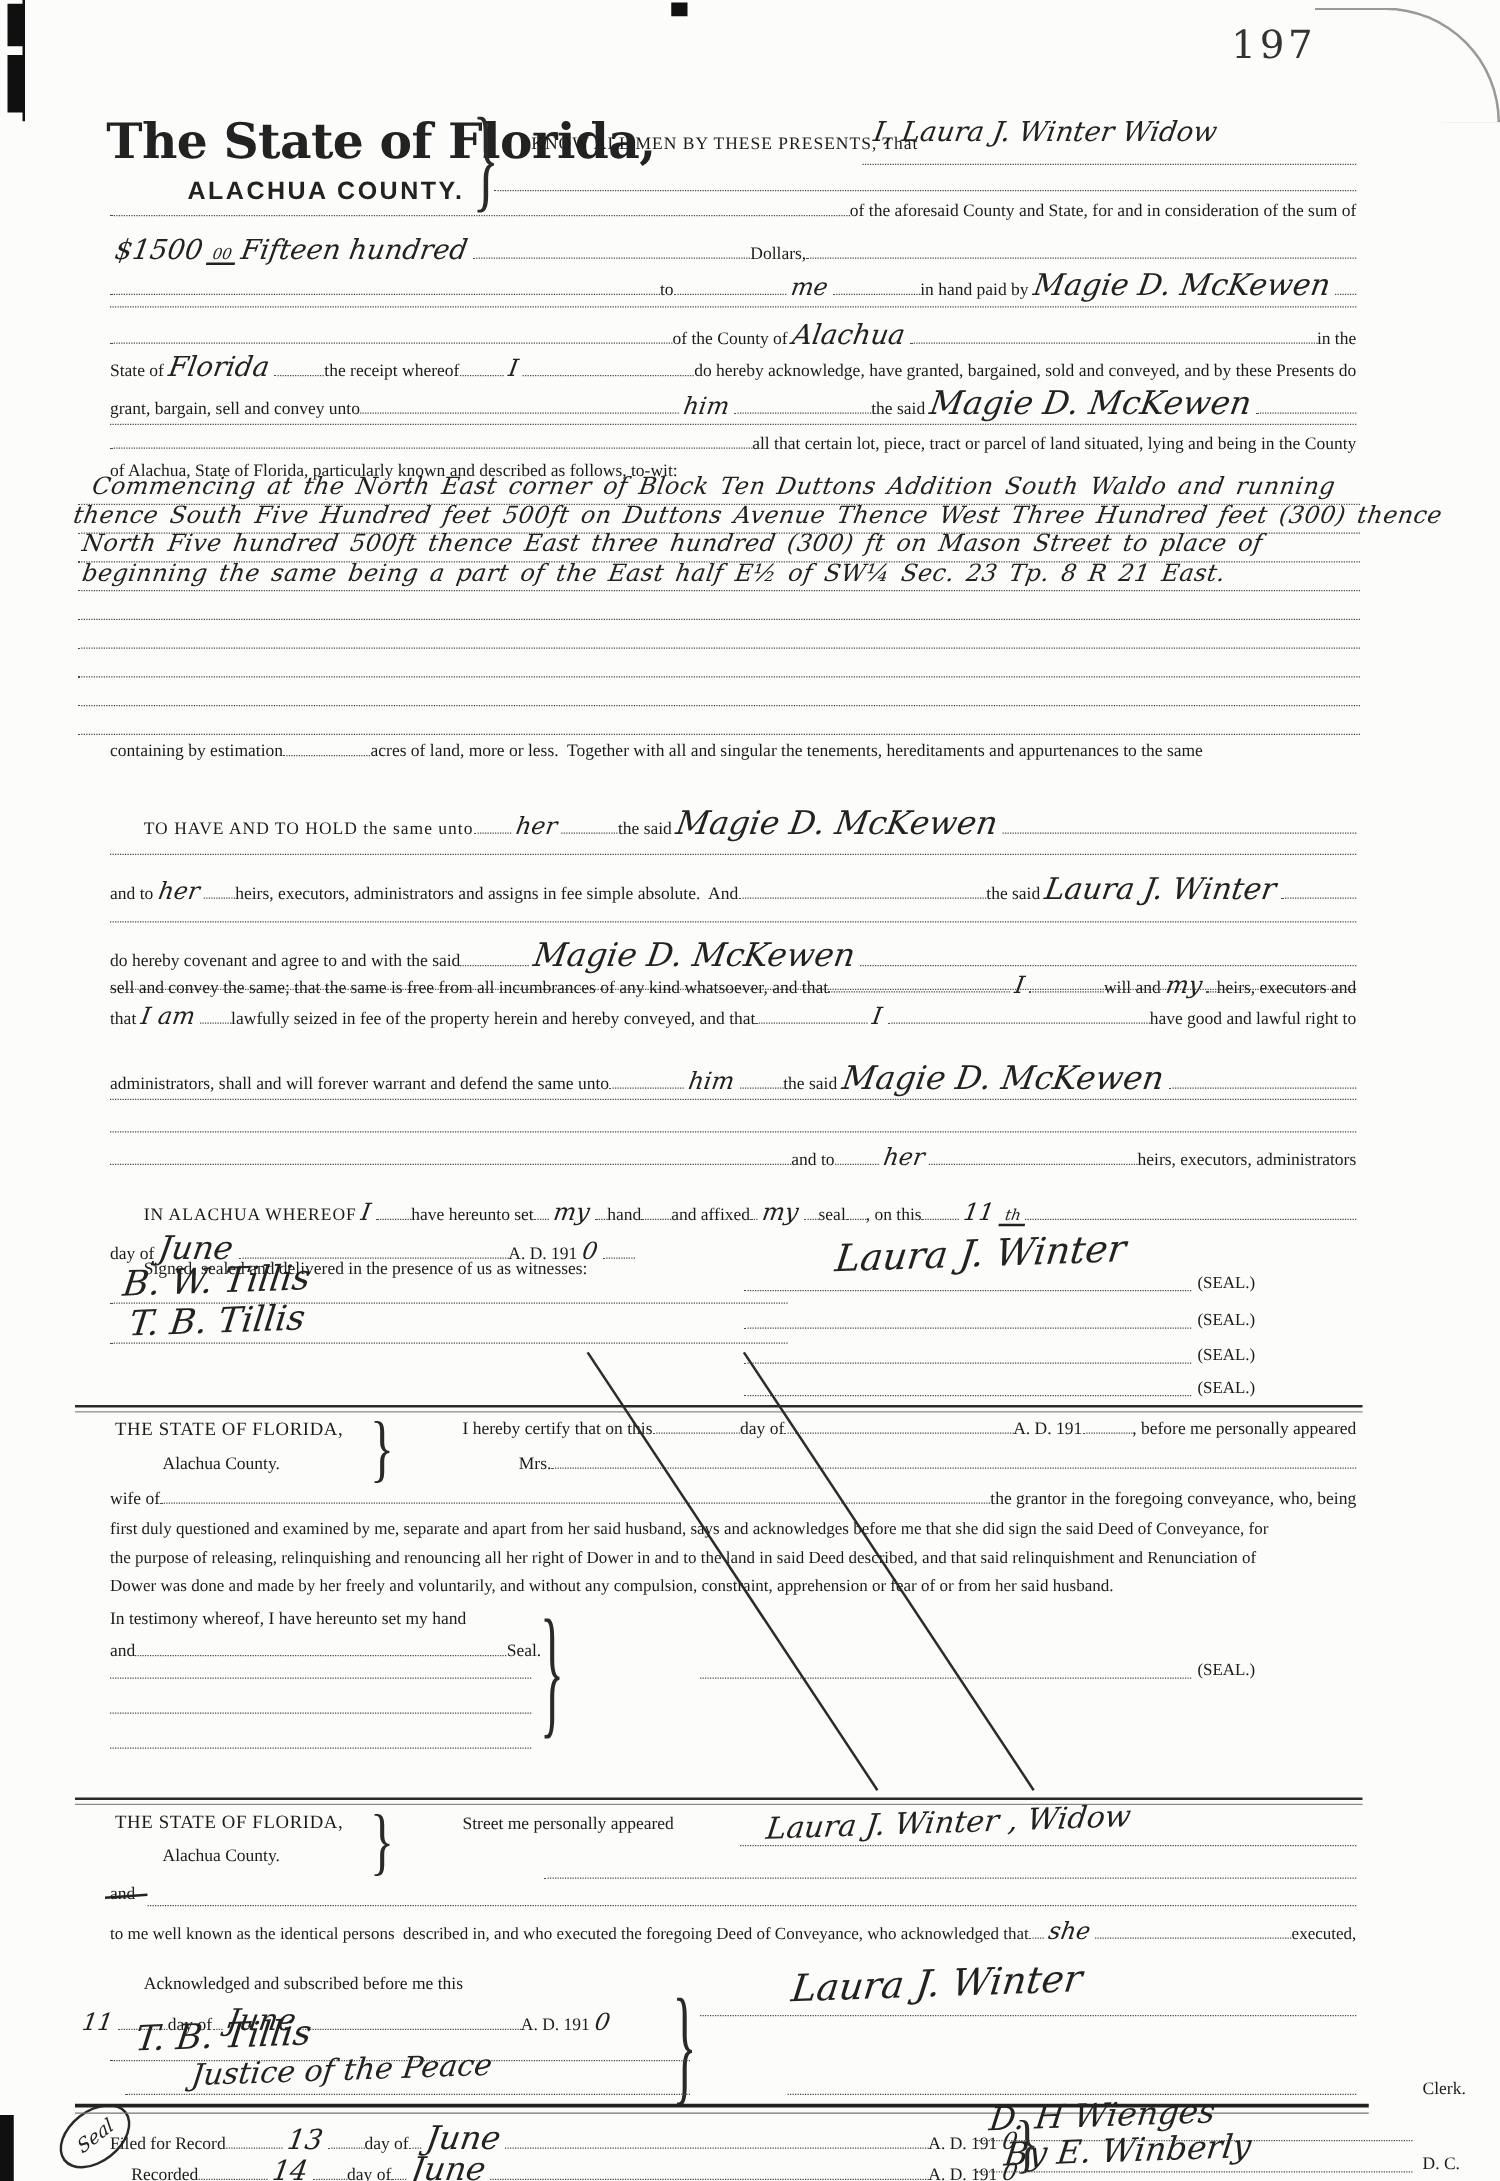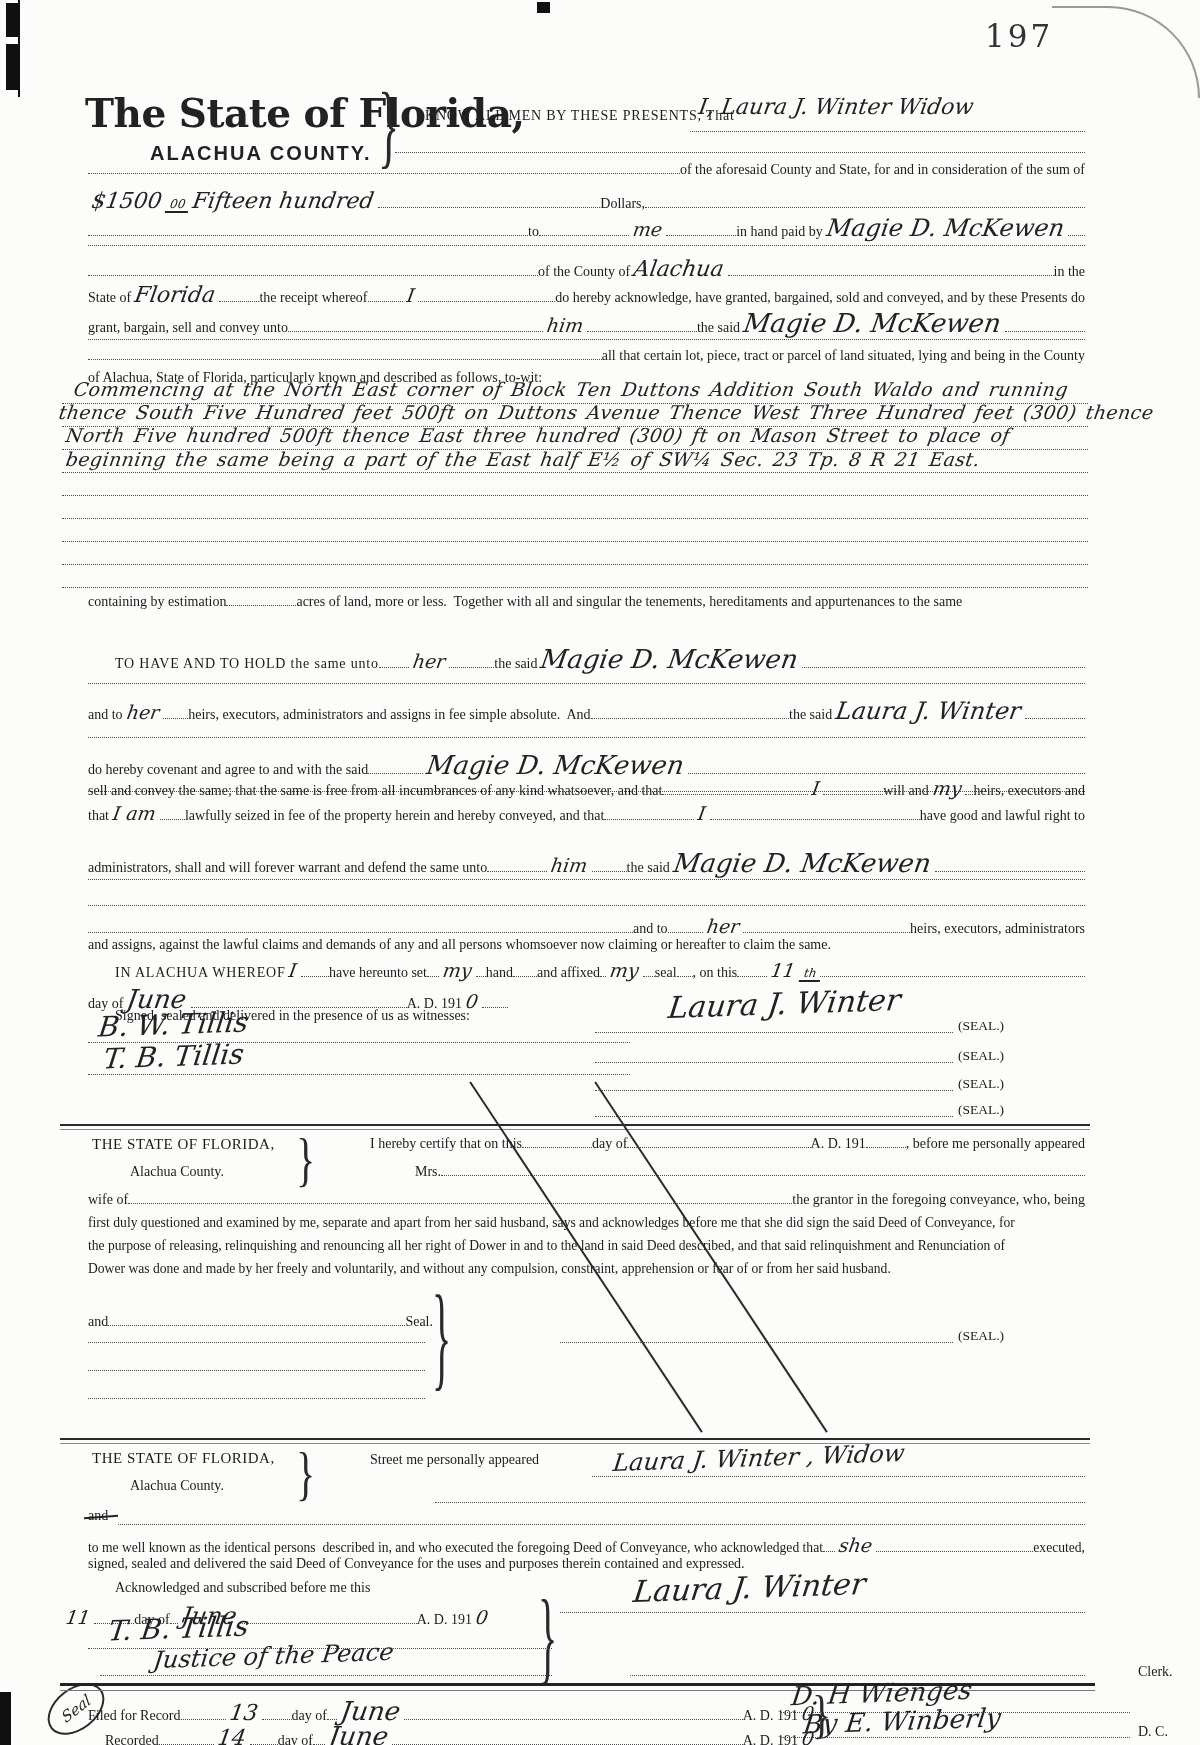--- a/index.html
+++ b/index.html
@@ -211,23 +211,20 @@
       <span class="d" style="flex:1"></span>
     </div>
   <div class="r" style="top:915px">
     <span class="d" style="width:545px"></span>
     <span class="t">and to</span>
     <span class="d" style="width:35px"></span>
     <span class="hw h19">her</span>
     <span class="d" style="flex:1"></span>
     <span class="t">heirs, executors, administrators</span>
   </div>
-  <div class="r" style="top:937px">
-    <span class="t">and assigns, against the lawful claims and demands of any and all persons whomsoever now claiming or hereafter to claim the same.</span>
-  </div>
 
   <div class="r" style="top:959px;left:115px">
     <span class="t tc">IN ALACHUA WHEREOF</span>
     <span class="hw h19">I</span>
     <span class="d" style="width:28px"></span>
     <span class="t">have hereunto set</span>
     <span class="d" style="width:12px"></span>
     <span class="hw h19">my</span>
     <span class="d" style="width:10px"></span>
     <span class="t">hand</span>
@@ -296,20 +293,23 @@
   </div>
   <div class="r" style="top:1215px">
       <span class="t13">first duly questioned and examined by me, separate and apart from her said husband, says and acknowledges before me that she did sign the said Deed of Conveyance, for</span>
     </div>
   <div class="r" style="top:1238px">
       <span class="t13">the purpose of releasing, relinquishing and renouncing all her right of Dower in and to the land in said Deed described, and that said relinquishment and Renunciation of</span>
     </div>
   <div class="r" style="top:1261px">
       <span class="t13">Dower was done and made by her freely and voluntarily, and without any compulsion, constraint, apprehension or fear of or from her said husband.</span>
     </div>
+  <div class="r" style="top:1288px">
+      <span class="t">In testimony whereof, I have hereunto set my hand</span>
+    </div>
   <div class="r" style="top:1314px;right:auto;width:345px">
     <span class="t">and</span>
     <span class="d" style="flex:1"></span>
     <span class="t">Seal.</span>
   </div>
   <div class="br" style="left:432px;top:1285px;font-size:40px;transform:scaleY(2.9)">}</div>
   <div class="dl" style="left:88px;top:1342px;width:337px"></div>
   <div class="dl" style="left:560px;top:1342px;width:393px"></div>
   <span class="sealtag" style="left:958px;top:1328px">(SEAL.)</span>
   <div class="dl" style="left:88px;top:1370px;width:337px"></div>
@@ -330,23 +330,20 @@
   <span class="abs t" style="left:88px;top:1508px">and</span>
   <div class="xstrike" style="left:84px;top:1516px;width:34px;transform:rotate(-4deg)"></div>
   <div class="dl" style="left:118px;top:1524px;width:967px"></div>
   <div class="r" style="top:1534px">
     <span class="t13">to me well known as the identical persons  described in, and who executed the foregoing Deed of Conveyance, who acknowledged that</span>
     <span class="d" style="width:12px"></span>
     <span class="hw h19">she</span>
     <span class="d" style="flex:1"></span>
     <span class="t13">executed,</span>
   </div>
-  <div class="r" style="top:1556px">
-    <span class="t">signed, sealed and delivered the said Deed of Conveyance for the uses and purposes therein contained and expressed.</span>
-  </div>
   <div class="r" style="top:1580px;left:115px">
     <span class="t">Acknowledged and subscribed before me this</span>
   </div>
   <div class="r" style="top:1602px;left:62px;right:auto;width:430px">
     <span class="hw h19">11</span>
     <span class="d" style="width:40px"></span>
     <span class="t">day of</span>
     <span class="d" style="width:8px"></span>
     <span class="hw h24">June</span>
     <span class="d" style="flex:1"></span>

